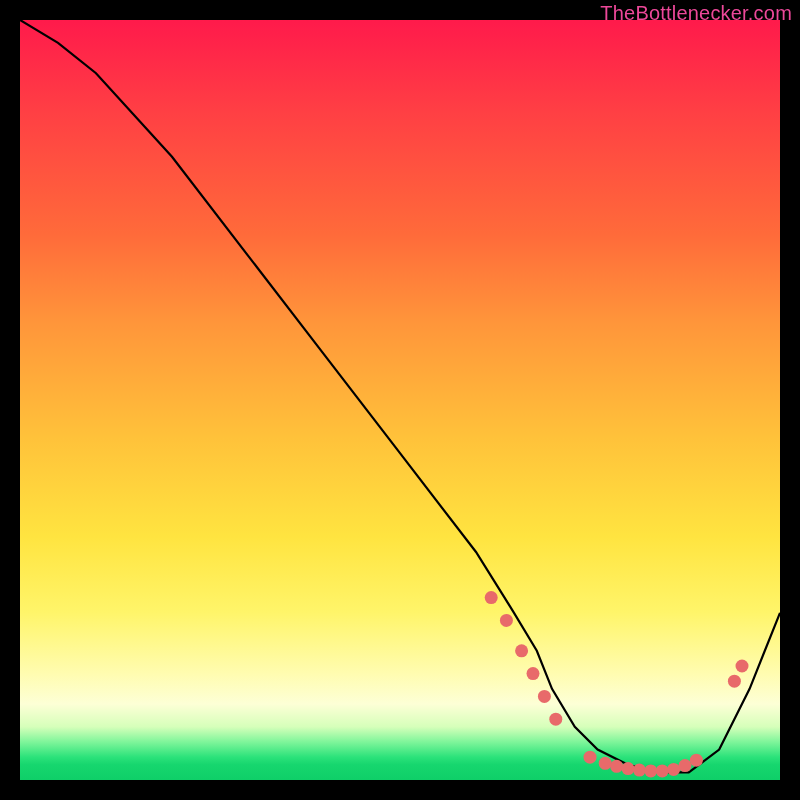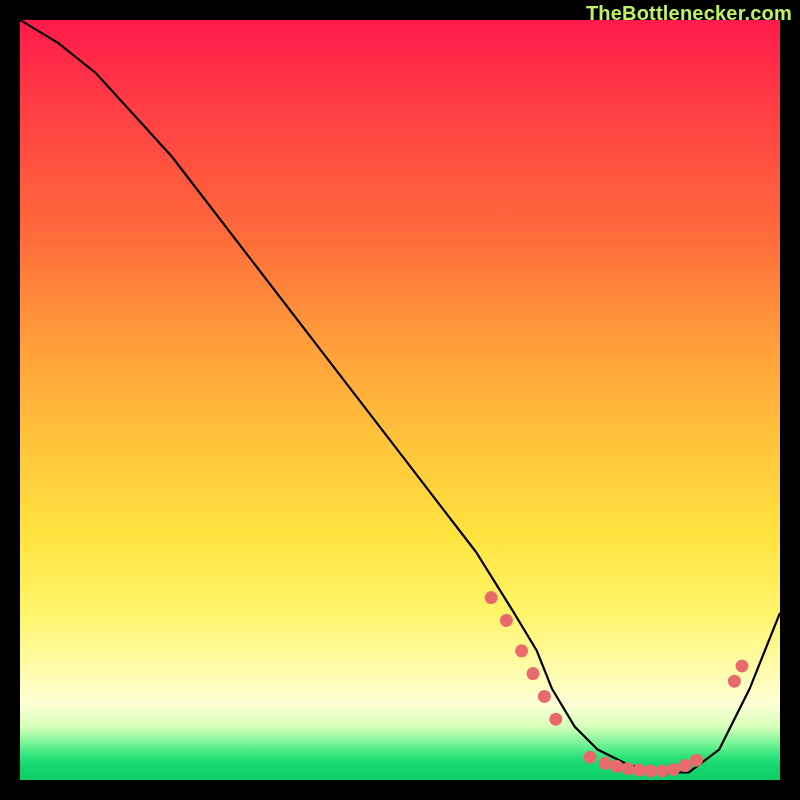--- a/index.html
+++ b/index.html
@@ -47,25 +47,24 @@
     left: 0;
     top: 0;
     width: 760px;
     height: 760px;
     pointer-events: none;
   }
   .watermark {
     position: absolute;
     top: 2px;
     right: 8px;
-    color: #bef264;
+    color: #ec4899;
     font-size: 20px;
     letter-spacing: 0.2px;
     user-select: none;
-    font-weight: bold;
   }
 </style>
 </head>
 <body>
 
 <div class="frame">
   <div class="plot">
     <svg class="curve-svg" viewBox="0 0 760 760" preserveAspectRatio="none">
       <path id="curve-path" fill="none" stroke="#000000" stroke-width="2.2" d="M0.0 0.0 L38.0 22.8 L76.0 53.2 L152.0 136.8 L228.0 235.6 L304.0 334.4 L380.0 433.2 L456.0 532.0 L494.0 592.8 L516.8 630.8 L532.0 668.8 L554.8 706.8 L577.6 729.6 L608.0 744.8 L638.4 752.4 L668.8 752.4 L699.2 729.6 L729.6 668.8 L760.0 592.8"></path>
       <g id="markers">

